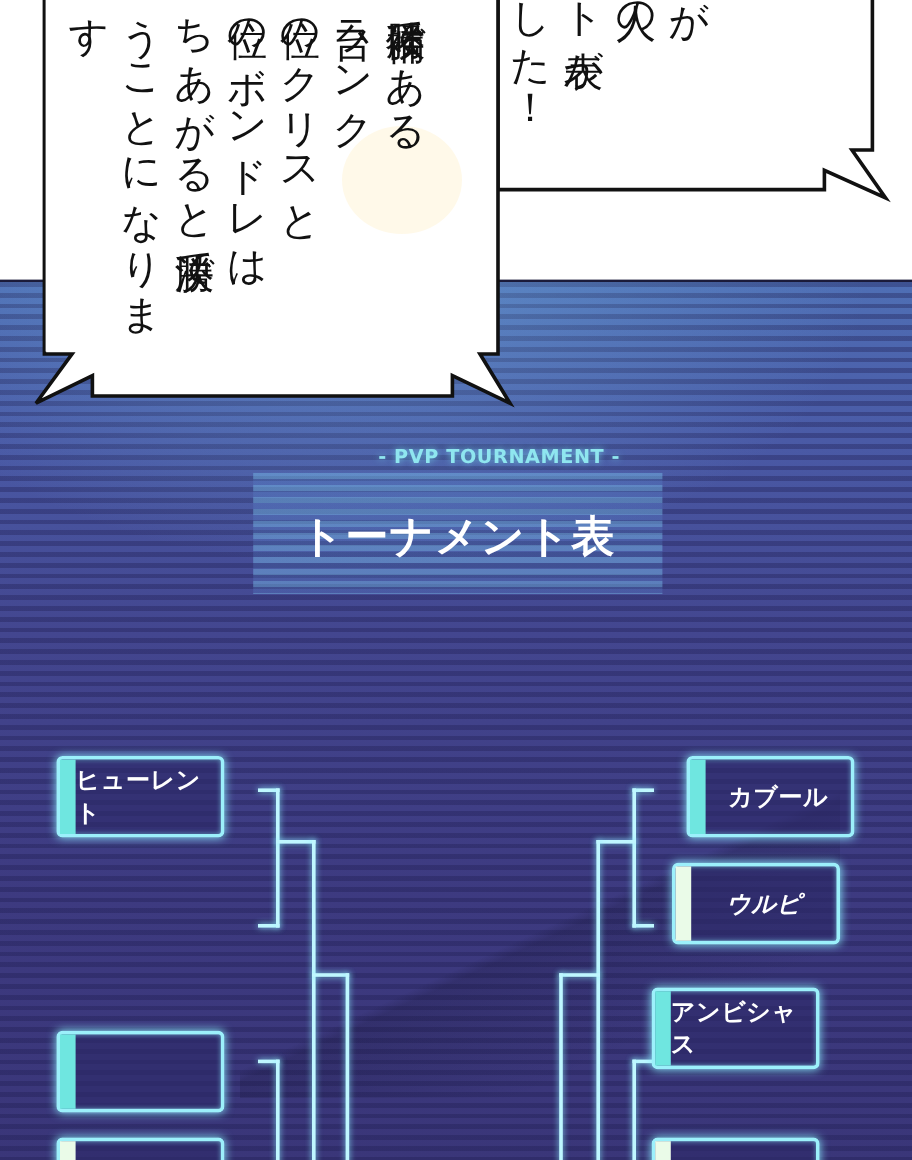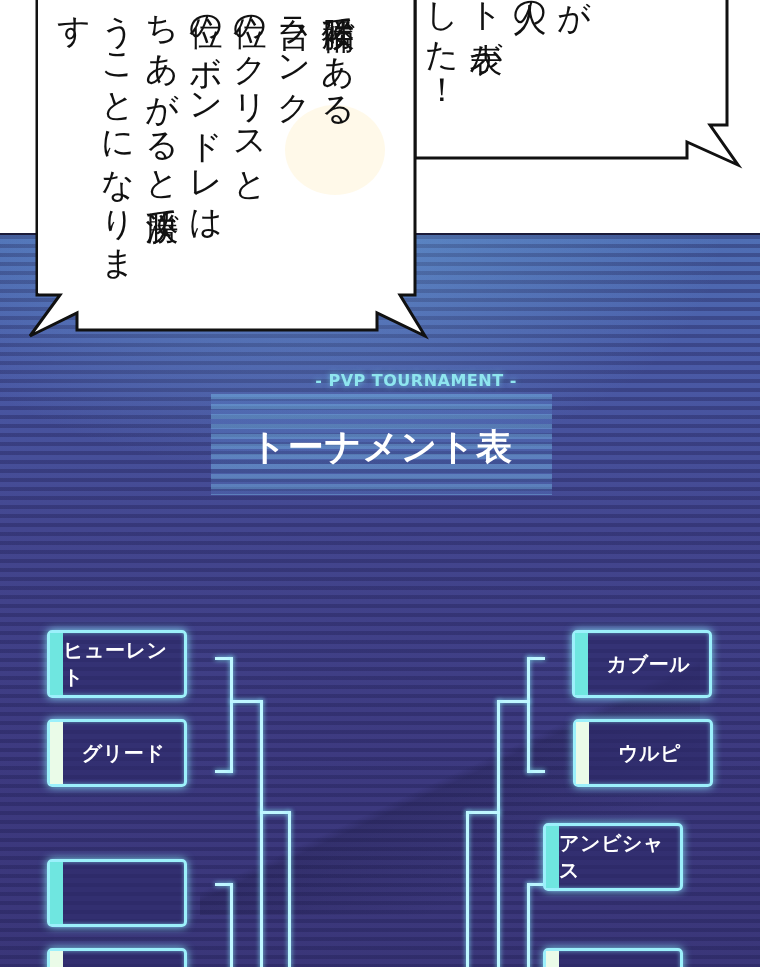--- a/index.html
+++ b/index.html
@@ -65,37 +65,33 @@
   <div class="ln" style="left:497px; top:465px; width:3px; height:276px;"></div>
   <div class="ln" style="left:466px; top:576px; width:34px; height:3px;"></div>
   <div class="ln" style="left:466px; top:576px; width:3px; height:160px;"></div>
   <div class="ln" style="left:527px; top:648px; width:18px; height:3px;"></div>
   <div class="ln" style="left:527px; top:648px; width:3px; height:90px;"></div>
 
   <div class="pbox" style="left:47px; top:395px;">
     <div class="bar" style="background:#6fe6e0;"></div>
     <div class="name">ヒューレント</div>
   </div>
-  <div class="pbox" style="left:47px; top:484px;">
-    <div class="bar" style="background:#eafbe8;"></div>
-    <div class="name">グリード</div>
-  </div>
   <div class="pbox" style="left:47px; top:624px;">
     <div class="bar" style="background:#6fe6e0;"></div>
   </div>
   <div class="pbox" style="left:47px; top:713px;">
     <div class="bar" style="background:#eafbe8;"></div>
     <div class="name"></div>
   </div>
 
   <div class="pbox right" style="left:532px; top:395px;margin-left:40px;">
     <div class="bar" style="background:#6fe6e0;"></div>
     <div class="name">カブール</div>
   </div>
-  <div class="pbox right" style="left:573px; top:484px;">
+  <div class="pbox right" style="left:560px; top:484px;font-style:italic;">
     <div class="bar" style="background:#eafbe8;"></div>
     <div class="name">ウルピ</div>
   </div>
   <div class="pbox right" style="left:543px; top:588px;">
     <div class="bar" style="background:#6fe6e0;"></div>
     <div class="name">アンビシャス</div>
   </div>
   <div class="pbox right" style="left:543px; top:713px;">
     <div class="bar" style="background:#eafbe8;"></div>
     <div class="name"></div>

